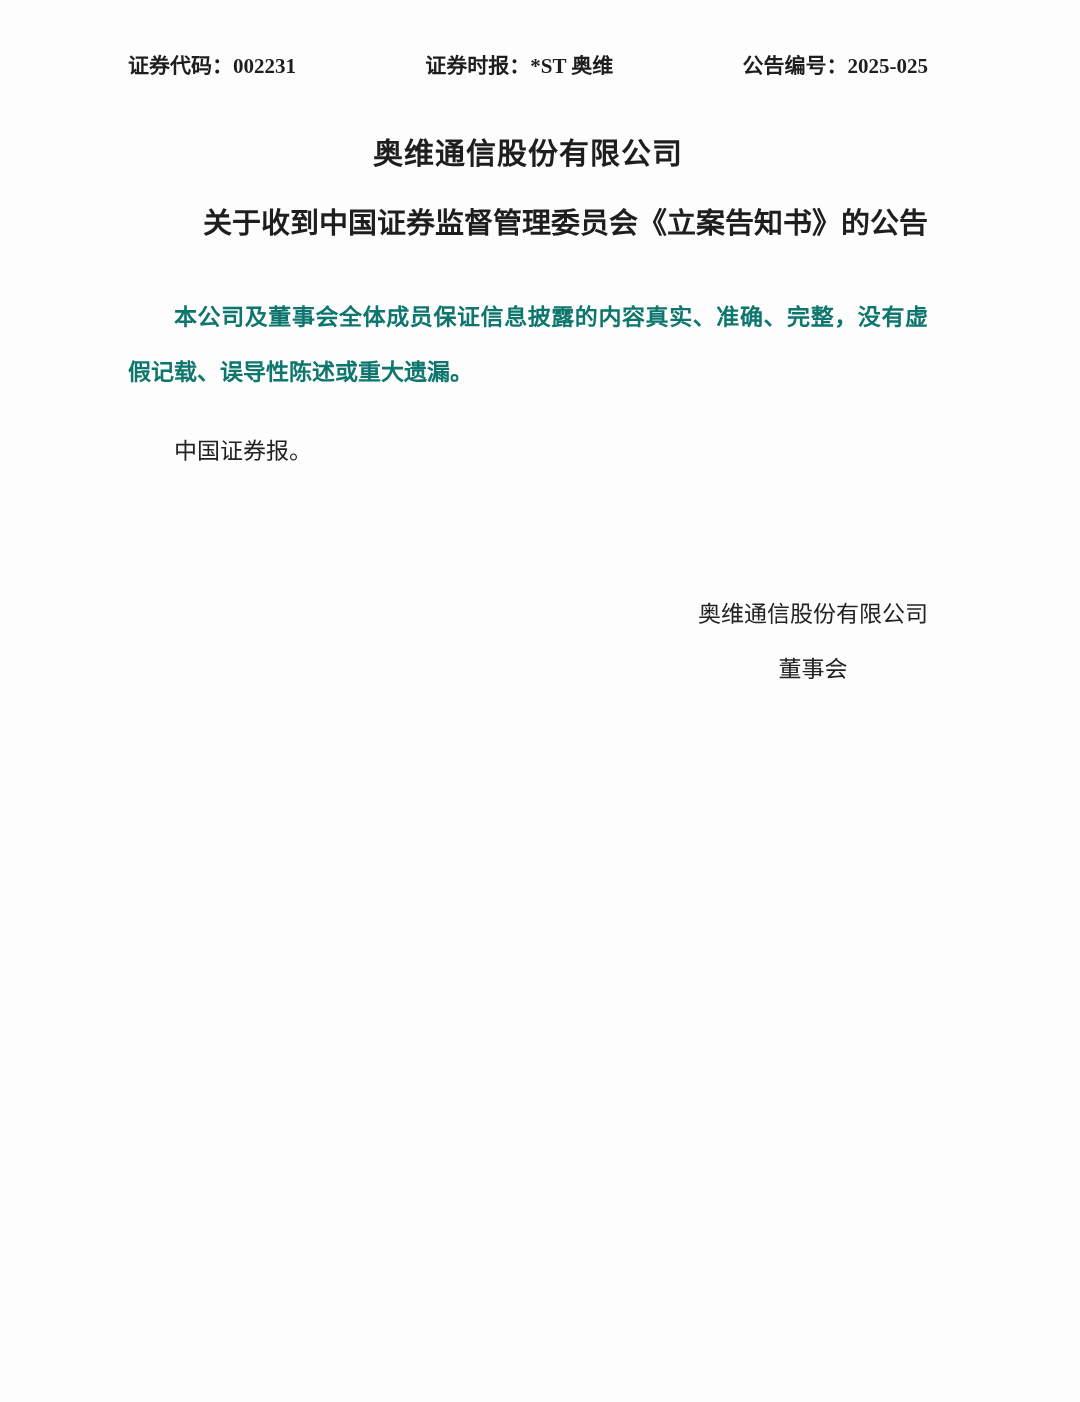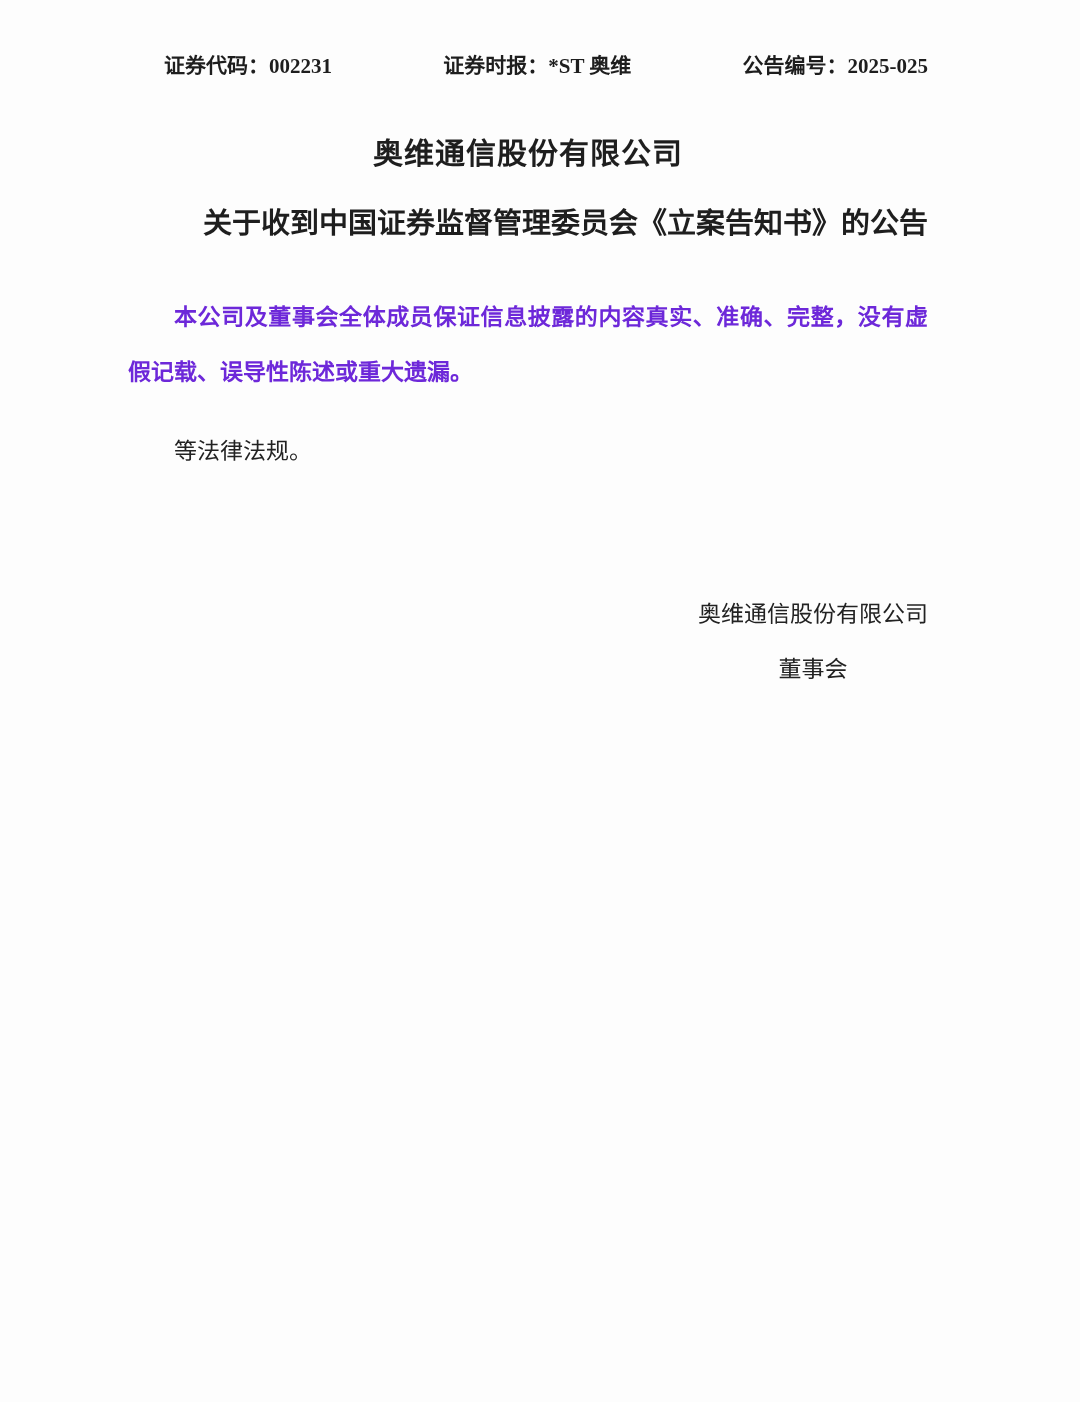--- a/index.html
+++ b/index.html
@@ -22,21 +22,20 @@
     background: #fdfdfd;
   }
   .doc-header {
     display: flex;
     justify-content: space-between;
     align-items: baseline;
     font-size: 21px;
     font-weight: bold;
     line-height: 32px;
     white-space: nowrap;
-    margin-left: 36px;
   }
   .doc-title {
     margin-top: 50px;
     text-align: center;
     font-size: 30px;
     line-height: 44px;
     font-weight: bold;
     font-family: "Liberation Sans", "DejaVu Sans", sans-serif;
     letter-spacing: 1px;
   }
@@ -52,21 +51,21 @@
     margin: 12px 0 0 0;
     font-size: 23px;
     line-height: 55px;
     text-indent: 2em;
     text-align: justify;
     color: #222222;
   }
   .statement {
     margin-top: 46px;
     font-weight: bold;
-    color: #6d28d9;
+    color: #0f766e;
   }
   .closing {
     margin-top: 24px;
   }
   .signature {
     margin: 108px 0 0 auto;
     width: max-content;
     display: flex;
     flex-direction: column;
     align-items: center;
@@ -88,20 +87,20 @@
 
   <div class="doc-title">奥维通信股份有限公司</div>
 
   <div class="doc-subtitle">关于收到中国证券监督管理委员会《立案告知书》的公告</div>
 
   <p class="para statement">本公司及董事会全体成员保证信息披露的内容真实、准确、完整，没有虚假记载、误导性陈述或重大遗漏。</p>
 
 
 
 
-  <p class="para closing">等法律法规。</p>
+  <p class="para closing">中国证券报。</p>
 
   <div class="signature">
     <span>奥维通信股份有限公司</span>
     <span>董事会</span>
   </div>
 
 </div>
 
 </body></html>

